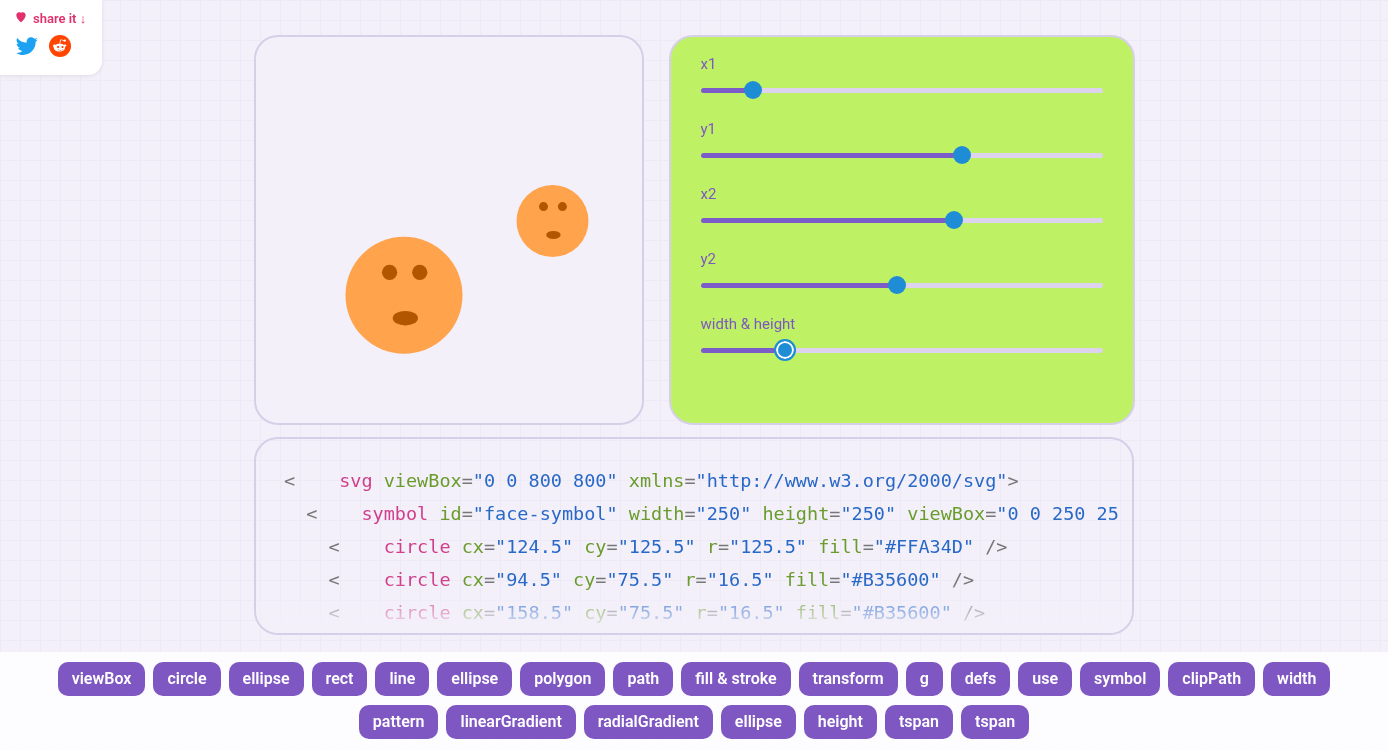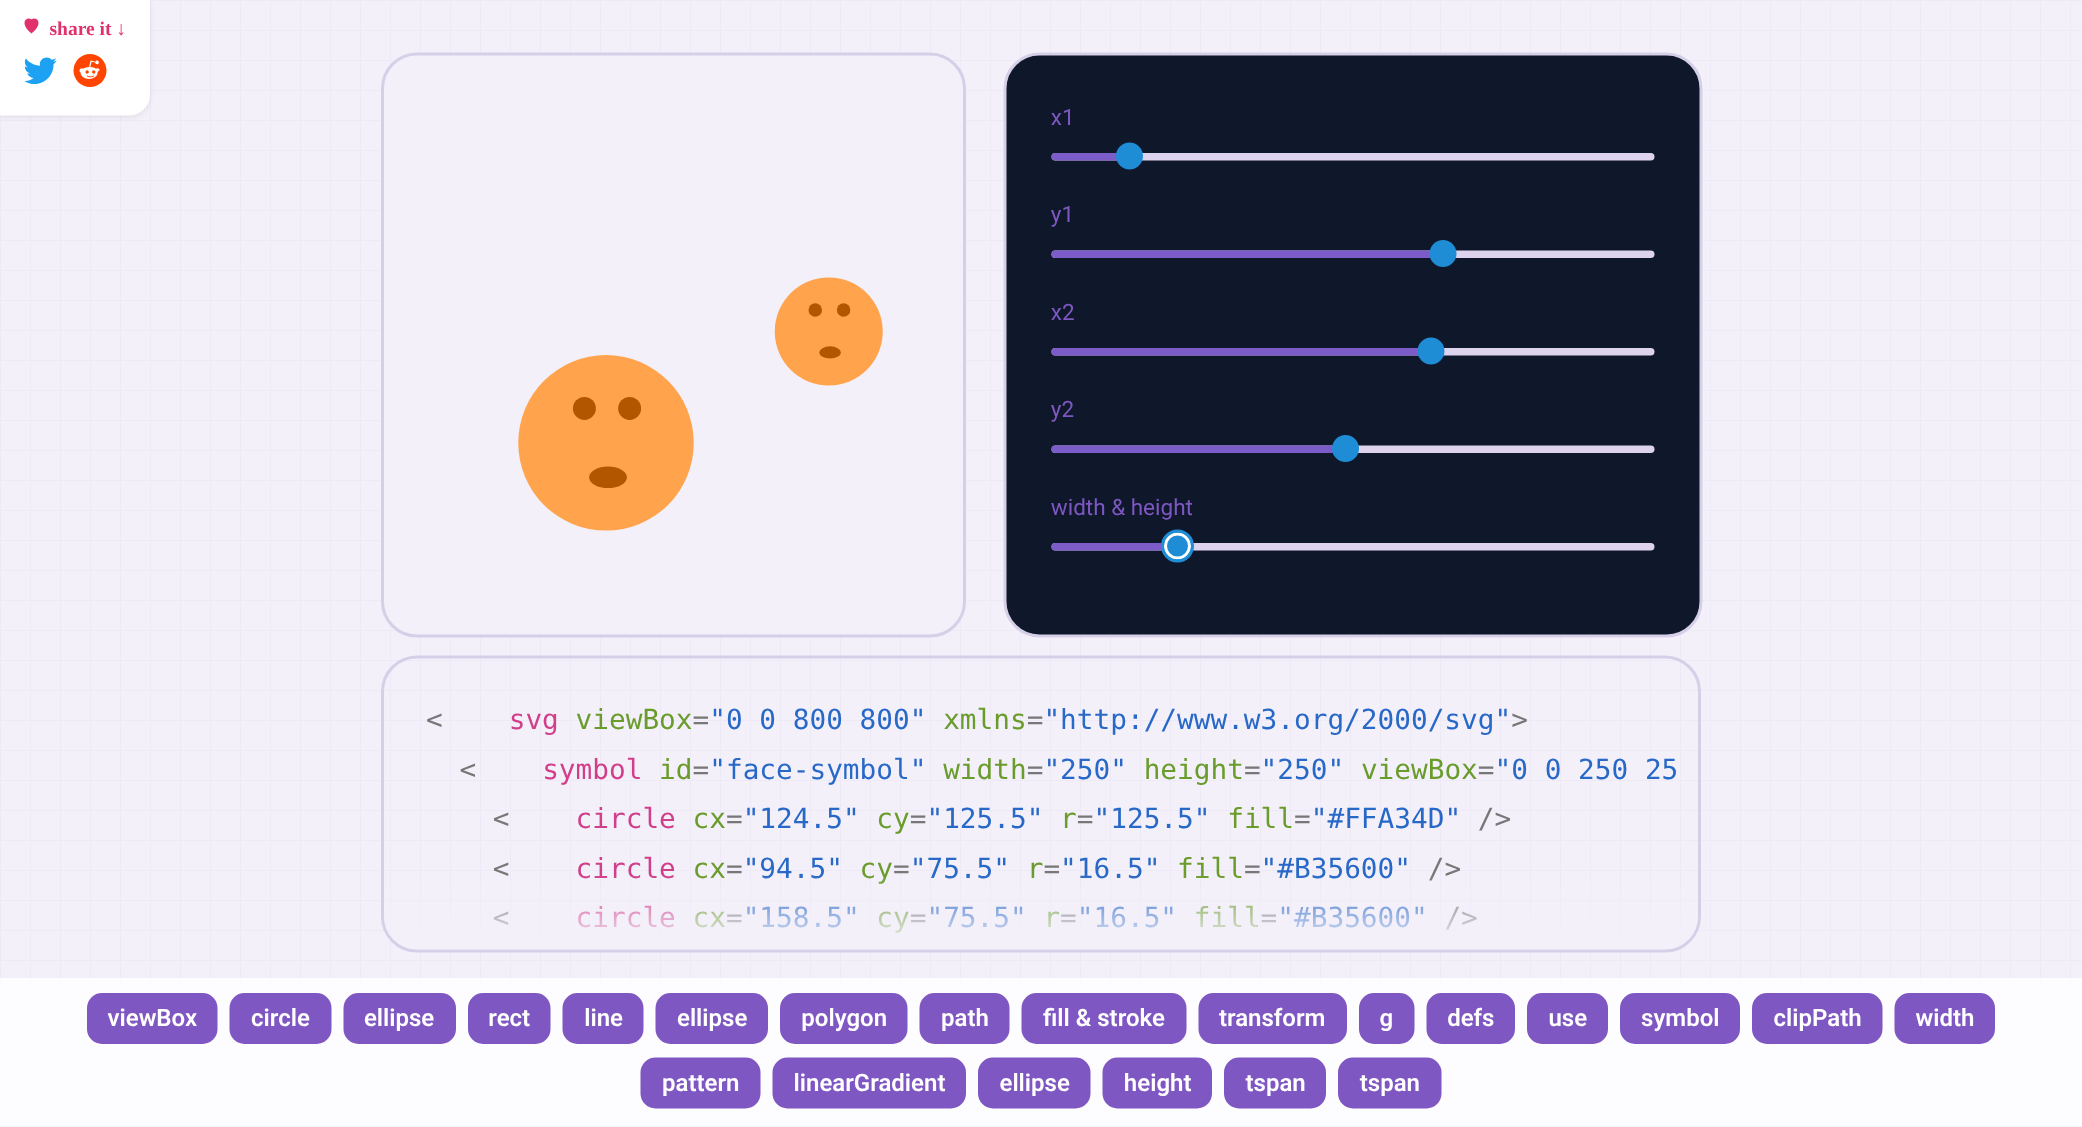--- a/index.html
+++ b/index.html
@@ -18,21 +18,20 @@
   background-size: 20px 20px;
 }
 .share-widget {
   position: absolute;
   top: 0;
   left: 0;
   background: #fff;
   border-radius: 0 0 14px 0;
   padding: 10px 16px 12px 14px;
   box-shadow: 0 1px 4px rgba(0,0,0,0.08);
-  font-family: Liberation Serif, serif;
 }
 .share-text {
   font-size: 13px;
   font-weight: 600;
   color: #e0316c;
   display: flex;
   align-items: center;
   gap: 5px;
 }
 .share-icons {
@@ -54,22 +53,22 @@
 .preview-panel {
   width: 390px;
   height: 390px;
   background: #f3f0fa;
   display: flex;
   align-items: center;
   justify-content: center;
 }
 .sliders-panel {
   width: 466px;
-  background: #0f172a;
-  padding: 32px 30px 30px 30px;
+  background: #bef264;
+  padding: 18px 30px 30px 30px;
 }
 .slider-group {
   margin-bottom: 22px;
 }
 .slider-group:last-child {
   margin-bottom: 0;
 }
 .slider-label {
   font-size: 15px;
   color: #7e57c2;
@@ -270,17 +269,18 @@
     <div class="tag-pill">fill &amp; stroke</div>
     <div class="tag-pill">transform</div>
     <div class="tag-pill">g</div>
     <div class="tag-pill">defs</div>
     <div class="tag-pill">use</div>
     <div class="tag-pill">symbol</div>
     <div class="tag-pill">clipPath</div>
     <div class="tag-pill">width</div>
     <div class="tag-pill">pattern</div>
     <div class="tag-pill">linearGradient</div>
+    <div class="tag-pill">radialGradient</div>
     <div class="tag-pill">ellipse</div>
     <div class="tag-pill">height</div>
     <div class="tag-pill">tspan</div>
     <div class="tag-pill">tspan</div>
   </div>
 
 </body></html>

